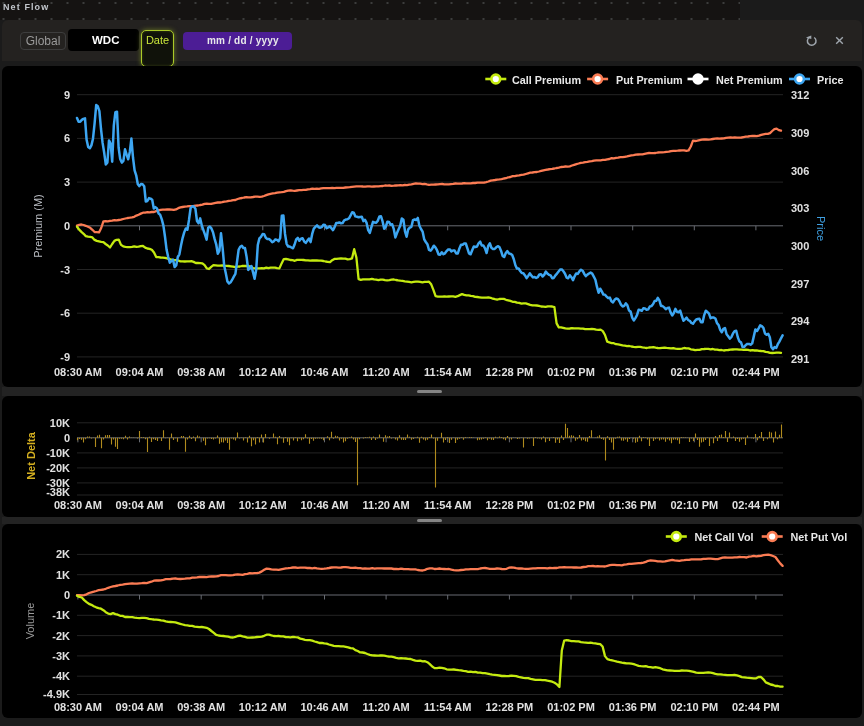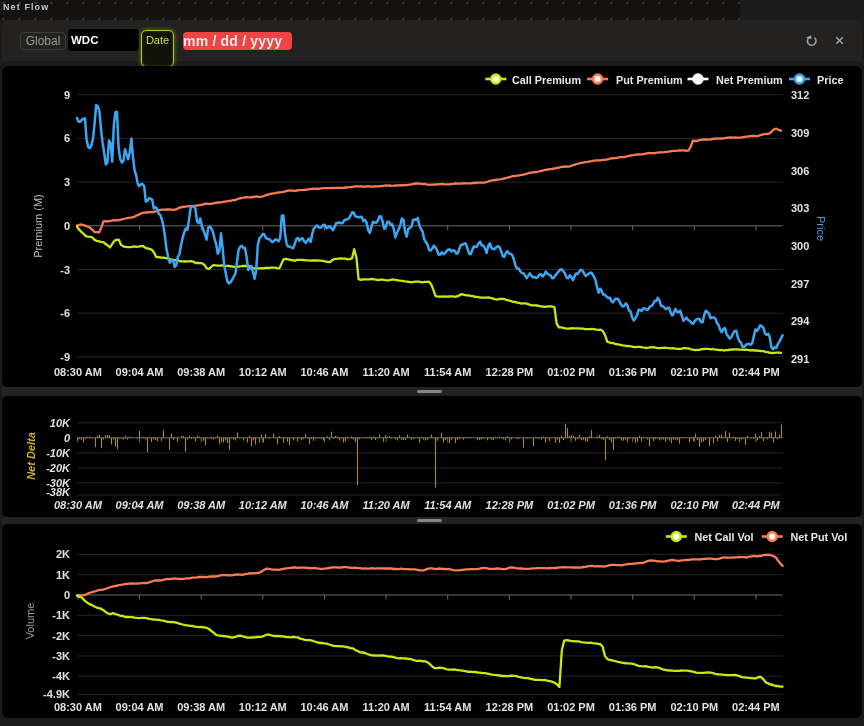--- a/index.html
+++ b/index.html
@@ -7,26 +7,26 @@
 .page { position:relative; width:864px; height:726px; background:#1b1b1b; }
 .topbar { position:absolute; left:0; top:0; width:740px; height:20px; background:#151312;
   background-image:radial-gradient(circle, #3c3c3c 1px, transparent 1.3px);
   background-size:16px 16px; background-position:-4.5px -5px; }
 .title { position:absolute; left:3px; top:2px; font-size:9px; font-weight:700; letter-spacing:1.1px; color:#c3c7cd; }
 .toolbar { position:absolute; left:2px; top:20px; width:860px; height:41px; background:#242220;
   border-radius:6px 6px 0 0; }
 .chip-g { position:absolute; left:18px; top:12px; width:46px; height:18px; border:1px solid #3d3d3d;
   border-radius:4px; color:#9a9a9a; font-size:12px; text-align:center; line-height:16px; }
 .inp-sym { position:absolute; left:66px; top:9px; width:71px; height:22px; background:#000;
-  border-radius:4px; color:#fff; font-size:11.5px; font-weight:700; line-height:22px; padding-left:3px; }
+  border-radius:4px; color:#fff; font-size:11.5px; font-weight:700; line-height:22px; padding-left:24px; }
 .btn-date { position:absolute; left:139px; top:10px; width:33px; height:37px; background:#10120a;
   border:1px solid #aac928; border-radius:5px; box-shadow:0 0 5px rgba(180,210,40,.5), inset 0 0 3px rgba(180,210,40,.25);
   color:#c8e43a; font-size:11px; font-weight:400; text-align:center; line-height:19px; }
-.inp-date { position:absolute; left:181px; top:11.5px; width:109px; height:18px; background:#ef4444;
-  border-radius:4px; color:#e8e8ea; font-size:14px; font-weight:700; line-height:18px; padding-left:0;
+.inp-date { position:absolute; left:181px; top:11.5px; width:109px; height:18px; background:#4c1d95;
+  border-radius:4px; color:#e8e8ea; font-size:10px; font-weight:700; line-height:18px; padding-left:24px;
   letter-spacing:0.2px; }
 .icon { position:absolute; top:14px; }
 .p { position:absolute; left:2px; width:860px; background:#000; border-radius:6px; }
 .p svg { position:absolute; left:0; top:0; }
 .div { position:absolute; left:2px; width:860px; background:#232323; }
 .handle { position:absolute; left:415px; width:24.5px; height:2.5px; background:#858585; border-radius:2px; }
 </style></head>
 <body>
 <div class="page">
   <div class="topbar">
@@ -108,21 +108,21 @@
         <circle cx="799.5" cy="79" r="4.4" fill="#ffffff" stroke="#3da6f2" stroke-width="2.6"></circle>
         <text x="817" y="79.5" fill="#e8e8e8" font-size="10.8" font-weight="700" text-anchor="start" dominant-baseline="central" font-family="Liberation Sans, sans-serif">Price</text>
         <polyline points="77.0,225.6 79.2,224.9 81.4,224.5 83.6,225.0 85.8,225.8 88.0,226.7 90.2,227.8 92.4,229.8 94.6,232.0 96.8,232.2 99.0,232.4 101.2,228.0 103.4,221.4 105.6,221.2 107.8,221.3 110.0,220.9 112.2,220.7 114.4,220.2 116.6,220.4 118.8,220.0 121.0,219.7 123.2,219.0 125.4,218.5 127.6,218.0 129.8,217.7 132.0,217.3 134.2,216.8 136.4,215.6 138.6,214.7 140.8,213.6 143.0,212.7 145.2,212.6 147.4,212.2 149.6,212.4 151.8,212.0 154.0,212.0 156.2,211.1 158.4,210.4 160.6,209.9 162.8,209.7 165.0,209.7 167.2,209.4 169.4,209.5 171.6,209.6 173.8,209.9 176.0,209.4 178.2,208.2 180.4,207.4 182.6,207.0 184.8,206.6 187.0,206.4 189.2,206.1 191.4,206.2 193.6,206.0 195.8,205.7 198.0,205.5 200.2,205.0 202.4,204.6 204.6,203.8 206.8,203.7 209.0,203.8 211.2,203.9 213.4,203.4 215.6,202.9 217.8,202.5 220.0,202.5 222.2,202.2 224.4,201.6 226.6,201.4 228.8,200.8 231.0,200.6 233.2,200.2 235.4,200.0 237.6,199.0 239.8,198.4 242.0,198.0 244.2,197.5 246.4,197.2 248.6,197.4 250.8,197.3 253.0,197.0 255.2,196.6 257.4,196.7 259.6,196.8 261.8,196.6 264.0,196.0 266.2,195.2 268.4,194.4 270.6,193.8 272.8,193.4 275.0,193.1 277.2,192.7 279.4,192.3 281.6,192.2 283.8,191.9 286.0,191.2 288.2,190.6 290.4,190.3 292.6,190.6 294.8,190.8 297.0,190.5 299.2,190.2 301.4,190.1 303.6,189.9 305.8,189.9 308.0,189.3 310.2,189.2 312.4,188.6 314.6,188.8 316.8,188.7 319.0,188.8 321.2,188.4 323.4,188.1 325.6,188.2 327.8,188.2 330.0,188.1 332.2,188.0 334.4,188.1 336.6,187.8 338.8,187.8 341.0,187.8 343.2,187.8 345.4,187.5 347.6,187.3 349.8,187.1 352.0,186.8 354.2,186.6 356.4,186.4 358.6,186.3 360.8,186.3 363.0,186.5 365.2,186.6 367.4,186.4 369.6,186.4 371.8,186.6 374.0,186.5 376.2,186.4 378.4,186.4 380.6,186.2 382.8,186.0 385.0,185.5 387.2,185.6 389.4,185.5 391.6,185.8 393.8,185.7 396.0,185.5 398.2,185.3 400.4,185.2 402.6,185.3 404.8,185.0 407.0,185.1 409.2,184.7 411.4,184.4 413.6,183.9 415.8,183.4 418.0,183.7 420.2,183.7 422.4,184.1 424.6,183.9 426.8,184.4 429.0,184.8 431.2,184.7 433.4,184.6 435.6,184.5 437.8,184.4 440.0,184.1 442.2,184.0 444.4,184.3 446.6,184.3 448.8,184.4 451.0,184.1 453.2,183.9 455.4,183.5 457.6,183.7 459.8,183.6 462.0,183.5 464.2,183.2 466.4,183.3 468.6,183.3 470.8,183.4 473.0,183.0 475.2,183.0 477.4,182.6 479.6,182.6 481.8,182.6 484.0,182.6 486.2,182.1 488.4,181.5 490.6,180.6 492.8,180.3 495.0,180.0 497.2,179.6 499.4,179.4 501.6,179.1 503.8,178.5 506.0,178.2 508.2,177.3 510.4,177.0 512.6,176.1 514.8,176.1 517.0,175.6 519.2,175.3 521.4,174.9 523.6,174.7 525.8,174.0 528.0,173.3 530.2,172.7 532.4,172.5 534.6,172.1 536.8,172.0 539.0,171.5 541.2,170.9 543.4,170.3 545.6,169.8 547.8,169.5 550.0,169.1 552.2,168.9 554.4,168.5 556.6,168.0 558.8,167.6 561.0,167.0 563.2,166.8 565.4,166.5 567.6,166.7 569.8,166.3 572.0,165.5 574.2,164.8 576.4,164.1 578.6,163.5 580.8,162.8 583.0,162.6 585.2,162.2 587.4,161.9 589.6,161.4 591.8,161.1 594.0,160.6 596.2,160.4 598.4,160.4 600.6,160.3 602.8,159.9 605.0,159.8 607.2,159.3 609.4,159.0 611.6,158.2 613.8,158.3 616.0,157.8 618.2,157.7 620.4,157.2 622.6,157.2 624.8,156.8 627.0,156.4 629.2,155.9 631.4,155.4 633.6,155.1 635.8,154.6 638.0,154.5 640.2,154.4 642.4,154.3 644.6,153.8 646.8,153.3 649.0,153.0 651.2,153.2 653.4,153.2 655.6,153.0 657.8,152.5 660.0,152.4 662.2,152.3 664.4,152.2 666.6,151.8 668.8,151.6 671.0,151.1 673.2,150.9 675.4,150.8 677.6,150.7 679.8,150.5 682.0,150.3 684.2,150.3 686.4,150.8 688.6,150.4 690.8,146.5 693.0,140.7 695.2,141.0 697.4,140.7 699.6,140.1 701.8,139.6 704.0,139.4 706.2,139.5 708.4,139.6 710.6,139.4 712.8,139.0 715.0,138.6 717.2,138.4 719.4,138.6 721.6,138.5 723.8,138.4 726.0,137.8 728.2,137.6 730.4,137.4 732.6,137.7 734.8,137.4 737.0,137.6 739.2,137.6 741.4,137.5 743.6,137.1 745.8,136.7 748.0,136.5 750.2,136.1 752.4,136.0 754.6,136.0 756.8,136.1 759.0,135.7 761.2,134.9 763.4,134.3 765.6,133.9 767.8,133.9 770.0,133.1 772.2,131.0 774.4,129.1 776.6,128.6 778.8,130.1 781.0,130.7" fill="none" stroke="#fb7c54" stroke-width="2.3" stroke-linejoin="round" stroke-linecap="round"></polyline>
         <polyline points="77.0,226.7 79.2,229.6 81.4,231.9 83.6,233.8 85.8,236.1 88.0,236.6 90.2,236.9 92.4,237.4 94.6,239.9 96.8,240.9 99.0,241.4 101.2,241.9 103.4,242.2 105.6,244.0 107.8,245.5 110.0,247.5 112.2,244.0 114.4,240.9 116.6,239.8 118.8,239.6 121.0,244.9 123.2,246.3 125.4,246.8 127.6,247.1 129.8,247.2 132.0,246.8 134.2,246.3 136.4,246.9 138.6,246.7 140.8,246.2 143.0,246.0 145.2,247.6 147.4,248.5 149.6,248.9 151.8,249.8 154.0,252.5 156.2,257.0 158.4,257.2 160.6,257.5 162.8,257.6 165.0,257.9 167.2,258.4 169.4,259.2 171.6,259.7 173.8,260.1 176.0,260.2 178.2,260.5 180.4,261.3 182.6,261.3 184.8,261.5 187.0,261.3 189.2,261.3 191.4,261.2 193.6,261.9 195.8,263.0 198.0,263.0 200.2,263.1 202.4,263.4 204.6,265.1 206.8,268.3 209.0,269.0 211.2,266.9 213.4,265.2 215.6,265.4 217.8,265.7 220.0,265.6 222.2,265.4 224.4,265.7 226.6,265.9 228.8,266.0 231.0,266.3 233.2,266.6 235.4,267.2 237.6,266.7 239.8,266.5 242.0,266.0 244.2,266.0 246.4,265.8 248.6,266.0 250.8,266.5 253.0,268.2 255.2,268.3 257.4,268.4 259.6,268.3 261.8,268.1 264.0,268.3 266.2,267.7 268.4,268.2 270.6,267.7 272.8,267.6 275.0,267.7 277.2,268.2 279.4,268.4 281.6,263.4 283.8,259.1 286.0,259.0 288.2,259.3 290.4,260.0 292.6,260.2 294.8,260.8 297.0,259.9 299.2,259.8 301.4,259.8 303.6,260.0 305.8,260.4 308.0,260.3 310.2,260.6 312.4,260.3 314.6,260.5 316.8,260.3 319.0,260.6 321.2,260.6 323.4,261.0 325.6,261.5 327.8,261.8 330.0,262.2 332.2,260.2 334.4,258.9 336.6,258.9 338.8,258.7 341.0,258.5 343.2,258.7 345.4,258.6 347.6,259.3 349.8,259.1 352.0,258.4 354.2,249.2 356.4,257.6 358.6,279.1 360.8,279.8 363.0,279.3 365.2,279.4 367.4,279.4 369.6,279.3 371.8,278.8 374.0,279.4 376.2,279.7 378.4,280.2 380.6,279.6 382.8,279.6 385.0,280.1 387.2,280.4 389.4,280.2 391.6,279.7 393.8,279.5 396.0,280.0 398.2,280.4 400.4,280.7 402.6,280.9 404.8,281.3 407.0,281.6 409.2,281.9 411.4,282.3 413.6,281.9 415.8,281.7 418.0,281.7 420.2,281.8 422.4,282.4 424.6,281.9 426.8,281.8 429.0,281.7 431.2,284.3 433.4,289.9 435.6,296.2 437.8,296.6 440.0,296.6 442.2,296.6 444.4,296.5 446.6,296.7 448.8,296.5 451.0,296.3 453.2,296.4 455.4,296.8 457.6,296.2 459.8,295.1 462.0,294.1 464.2,294.9 466.4,295.4 468.6,295.3 470.8,295.9 473.0,296.1 475.2,296.9 477.4,297.0 479.6,297.3 481.8,297.7 484.0,297.6 486.2,297.6 488.4,297.4 490.6,297.8 492.8,298.7 495.0,299.2 497.2,299.6 499.4,299.0 501.6,298.9 503.8,298.9 506.0,299.8 508.2,300.3 510.4,300.9 512.6,301.8 514.8,301.9 517.0,302.7 519.2,302.9 521.4,303.6 523.6,303.4 525.8,303.4 528.0,304.1 530.2,304.9 532.4,305.4 534.6,305.3 536.8,305.5 539.0,305.9 541.2,306.5 543.4,306.6 545.6,306.8 547.8,306.3 550.0,306.4 552.2,306.5 554.4,307.1 556.6,323.4 558.8,327.4 561.0,327.3 563.2,327.8 565.4,328.4 567.6,328.7 569.8,328.5 572.0,328.2 574.2,328.3 576.4,328.4 578.6,328.3 580.8,328.6 583.0,328.6 585.2,329.1 587.4,329.2 589.6,329.1 591.8,328.9 594.0,329.2 596.2,329.7 598.4,329.8 600.6,329.6 602.8,331.1 605.0,335.0 607.2,341.6 609.4,342.4 611.6,343.1 613.8,343.2 616.0,344.2 618.2,344.4 620.4,344.8 622.6,345.3 624.8,345.7 627.0,346.1 629.2,346.0 631.4,346.5 633.6,346.9 635.8,347.2 638.0,346.8 640.2,346.8 642.4,347.3 644.6,347.7 646.8,348.0 649.0,347.5 651.2,347.4 653.4,347.1 655.6,347.6 657.8,348.0 660.0,348.1 662.2,347.8 664.4,347.6 666.6,347.9 668.8,348.1 671.0,348.4 673.2,348.2 675.4,348.7 677.6,348.9 679.8,348.9 682.0,348.7 684.2,348.0 686.4,348.3 688.6,348.4 690.8,349.3 693.0,349.7 695.2,350.2 697.4,349.9 699.6,349.8 701.8,349.1 704.0,349.0 706.2,348.8 708.4,348.8 710.6,349.3 712.8,349.0 715.0,349.6 717.2,349.6 719.4,350.2 721.6,350.0 723.8,350.5 726.0,350.2 728.2,350.0 730.4,349.7 732.6,349.5 734.8,349.4 737.0,349.3 739.2,349.6 741.4,349.7 743.6,349.8 745.8,349.7 748.0,349.8 750.2,350.5 752.4,350.2 754.6,350.5 756.8,350.4 759.0,350.8 761.2,351.0 763.4,351.1 765.6,351.9 767.8,352.2 770.0,352.9 772.2,353.0 774.4,352.8 776.6,352.6 778.8,352.6 781.0,352.9" fill="none" stroke="#c4ea10" stroke-width="2.3" stroke-linejoin="round" stroke-linecap="round"></polyline>
         <polyline points="77.0,118.0 78.6,121.7 80.2,121.8 81.8,119.9 83.4,118.9 85.0,118.3 86.6,139.8 88.2,147.1 89.8,148.3 91.4,145.4 93.0,138.7 94.6,123.3 96.2,105.1 97.8,106.3 99.4,111.1 101.0,129.0 102.6,142.9 104.2,152.8 105.8,164.6 107.4,162.4 109.0,140.4 110.6,143.5 112.2,161.7 113.8,125.6 115.4,112.2 117.0,111.7 118.6,147.5 120.2,159.1 121.8,162.6 123.4,160.9 125.0,149.3 126.6,154.7 128.2,159.3 129.8,151.9 131.4,138.6 133.0,157.5 134.6,170.3 136.2,175.3 137.8,184.2 139.4,186.1 141.0,183.9 142.6,184.2 144.2,186.2 145.8,201.5 147.4,201.0 149.0,198.1 150.6,198.6 152.2,199.7 153.8,208.5 155.4,207.1 157.0,208.4 158.6,213.6 160.2,214.8 161.8,219.4 163.4,225.6 165.0,236.8 166.6,249.8 168.2,257.0 169.8,262.7 171.4,261.2 173.0,259.6 174.6,267.0 176.2,265.4 177.8,257.0 179.4,254.3 181.0,245.5 182.6,238.1 184.2,232.4 185.8,228.5 187.4,229.8 189.0,219.9 190.6,208.0 192.2,206.3 193.8,206.6 195.4,208.7 197.0,221.0 198.6,223.3 200.2,218.4 201.8,225.5 203.4,230.1 205.0,234.7 206.6,239.6 208.2,227.7 209.8,226.5 211.4,228.4 213.0,232.2 214.6,238.9 216.2,244.3 217.8,253.8 219.4,250.6 221.0,233.3 222.6,247.8 224.2,265.8 225.8,273.3 227.4,281.4 229.0,283.4 230.6,282.3 232.2,279.7 233.8,276.6 235.4,273.9 237.0,262.0 238.6,249.8 240.2,246.7 241.8,245.7 243.4,248.0 245.0,248.1 246.6,256.9 248.2,269.9 249.8,268.5 251.4,266.0 253.0,272.1 254.6,278.7 256.2,269.8 257.8,245.0 259.4,238.4 261.0,236.8 262.6,234.0 264.2,234.2 265.8,237.8 267.4,239.1 269.0,239.0 270.6,240.3 272.2,242.2 273.8,241.3 275.4,239.4 277.0,239.9 278.6,241.2 280.2,238.0 281.8,215.8 283.4,215.5 285.0,233.9 286.6,243.8 288.2,246.5 289.8,246.6 291.4,247.5 293.0,248.3 294.6,244.5 296.2,239.3 297.8,237.8 299.4,240.8 301.0,238.8 302.6,238.3 304.2,241.5 305.8,242.9 307.4,240.6 309.0,238.6 310.6,242.1 312.2,233.9 313.8,228.6 315.4,226.9 317.0,225.4 318.6,227.2 320.2,227.7 321.8,227.1 323.4,224.8 325.0,225.1 326.6,228.2 328.2,227.3 329.8,226.4 331.4,228.2 333.0,230.1 334.6,227.1 336.2,223.0 337.8,223.0 339.4,222.4 341.0,223.3 342.6,223.0 344.2,220.4 345.8,219.6 347.4,219.3 349.0,218.3 350.6,215.4 352.2,212.3 353.8,212.7 355.4,216.4 357.0,216.8 358.6,217.2 360.2,216.9 361.8,216.8 363.4,221.1 365.0,219.8 366.6,222.9 368.2,230.2 369.8,232.9 371.4,227.2 373.0,221.9 374.6,222.6 376.2,222.8 377.8,220.8 379.4,216.4 381.0,216.3 382.6,221.4 384.2,228.7 385.8,226.7 387.4,221.7 389.0,222.0 390.6,224.7 392.2,224.3 393.8,229.2 395.4,237.4 397.0,233.1 398.6,229.3 400.2,225.8 401.8,218.4 403.4,219.7 405.0,231.3 406.6,236.7 408.2,229.3 409.8,227.6 411.4,226.8 413.0,220.1 414.6,219.5 416.2,220.0 417.8,217.9 419.4,225.7 421.0,229.0 422.6,231.6 424.2,239.3 425.8,242.0 427.4,244.2 429.0,249.9 430.6,250.6 432.2,248.6 433.8,245.7 435.4,247.4 437.0,250.2 438.6,254.5 440.2,254.7 441.8,252.2 443.4,254.2 445.0,253.3 446.6,251.1 448.2,249.5 449.8,249.4 451.4,251.4 453.0,250.5 454.6,250.6 456.2,253.4 457.8,253.5 459.4,248.4 461.0,244.8 462.6,244.8 464.2,243.5 465.8,243.5 467.4,248.4 469.0,253.4 470.6,254.3 472.2,250.3 473.8,246.5 475.4,247.0 477.0,246.5 478.6,243.3 480.2,241.7 481.8,245.6 483.4,245.5 485.0,248.3 486.6,253.0 488.2,245.9 489.8,243.3 491.4,247.7 493.0,248.9 494.6,249.0 496.2,247.3 497.8,246.2 499.4,247.1 501.0,250.7 502.6,255.9 504.2,257.0 505.8,253.0 507.4,251.1 509.0,253.5 510.6,253.9 512.2,255.0 513.8,259.2 515.4,265.2 517.0,268.6 518.6,268.5 520.2,271.0 521.8,273.1 523.4,273.2 525.0,275.4 526.6,278.1 528.2,275.9 529.8,273.3 531.4,275.6 533.0,277.4 534.6,277.0 536.2,277.9 537.8,277.2 539.4,274.4 541.0,274.3 542.6,276.5 544.2,274.9 545.8,271.6 547.4,273.6 549.0,274.8 550.6,275.4 552.2,278.2 553.8,277.9 555.4,275.4 557.0,273.6 558.6,271.5 560.2,269.5 561.8,269.4 563.4,271.3 565.0,273.7 566.6,277.6 568.2,278.3 569.8,275.2 571.4,277.2 573.0,280.2 574.6,276.3 576.2,273.4 577.8,273.9 579.4,271.4 581.0,269.7 582.6,270.7 584.2,273.7 585.8,276.1 587.4,274.6 589.0,273.5 590.6,272.6 592.2,273.6 593.8,276.6 595.4,279.7 597.0,286.9 598.6,292.7 600.2,288.7 601.8,291.4 603.4,294.6 605.0,294.7 606.6,296.6 608.2,298.0 609.8,297.6 611.4,301.3 613.0,302.4 614.6,299.8 616.2,298.5 617.8,298.9 619.4,301.2 621.0,304.7 622.6,306.5 624.2,305.8 625.8,303.3 627.4,305.3 629.0,310.5 630.6,311.6 632.2,317.6 633.8,320.5 635.4,318.1 637.0,315.2 638.6,309.8 640.2,310.1 641.8,310.8 643.4,308.2 645.0,308.5 646.6,309.8 648.2,309.4 649.8,306.5 651.4,306.1 653.0,304.2 654.6,301.1 656.2,300.8 657.8,297.9 659.4,300.4 661.0,305.9 662.6,306.1 664.2,307.4 665.8,309.2 667.4,308.0 669.0,307.6 670.6,312.4 672.2,315.5 673.8,313.0 675.4,308.9 677.0,311.8 678.6,312.3 680.2,310.7 681.8,315.8 683.4,320.7 685.0,319.4 686.6,317.7 688.2,320.2 689.8,320.8 691.4,322.9 693.0,323.7 694.6,321.4 696.2,319.5 697.8,319.0 699.4,318.8 701.0,322.2 702.6,322.2 704.2,315.1 705.8,310.7 707.4,312.0 709.0,313.7 710.6,318.2 712.2,317.5 713.8,317.6 715.4,318.5 717.0,323.1 718.6,325.0 720.2,329.8 721.8,332.3 723.4,328.9 725.0,328.0 726.6,334.3 728.2,336.3 729.8,338.6 731.4,337.1 733.0,333.4 734.6,331.1 736.2,330.7 737.8,337.2 739.4,341.4 741.0,342.3 742.6,347.1 744.2,346.9 745.8,345.0 747.4,343.9 749.0,343.9 750.6,344.7 752.2,343.4 753.8,336.4 755.4,329.4 757.0,331.0 758.6,328.3 760.2,325.3 761.8,326.1 763.4,327.8 765.0,333.5 766.6,334.8 768.2,333.7 769.8,337.2 771.4,347.3 773.0,349.2 774.6,347.1 776.2,347.9 777.8,344.2 779.4,341.6 781.0,338.3 782.6,335.4" fill="none" stroke="#3da6f2" stroke-width="2.5" stroke-linejoin="round" stroke-linecap="round"></polyline>
       </svg>
     </div>
   <div class="div" style="top:387px; height:9px;">
       <div class="handle" style="top:3px"></div>
     </div>
-  <div class="p" style="top:396px; height:121px;font-style:italic;">
+  <div class="p" style="top:396px; height:121px;">
       <svg width="860" height="121" viewBox="2 396 860 121">
         <line x1="77.0" y1="422.8" x2="783.0" y2="422.8" stroke="#242424" stroke-width="1"></line>
         <line x1="77.0" y1="452.9" x2="783.0" y2="452.9" stroke="#242424" stroke-width="1"></line>
         <line x1="77.0" y1="467.9" x2="783.0" y2="467.9" stroke="#242424" stroke-width="1"></line>
         <line x1="77.0" y1="482.9" x2="783.0" y2="482.9" stroke="#242424" stroke-width="1"></line>
         <line x1="77.0" y1="495.0" x2="783.0" y2="495.0" stroke="#242424" stroke-width="1"></line>
         <line x1="77.0" y1="437.8" x2="783.0" y2="437.8" stroke="#686b72" stroke-width="1"></line>
         <line x1="77.9" y1="437.8" x2="77.9" y2="442.3" stroke="#686b72" stroke-width="1"></line>
         <line x1="139.5" y1="437.8" x2="139.5" y2="442.3" stroke="#686b72" stroke-width="1"></line>
         <line x1="201.2" y1="437.8" x2="201.2" y2="442.3" stroke="#686b72" stroke-width="1"></line>

